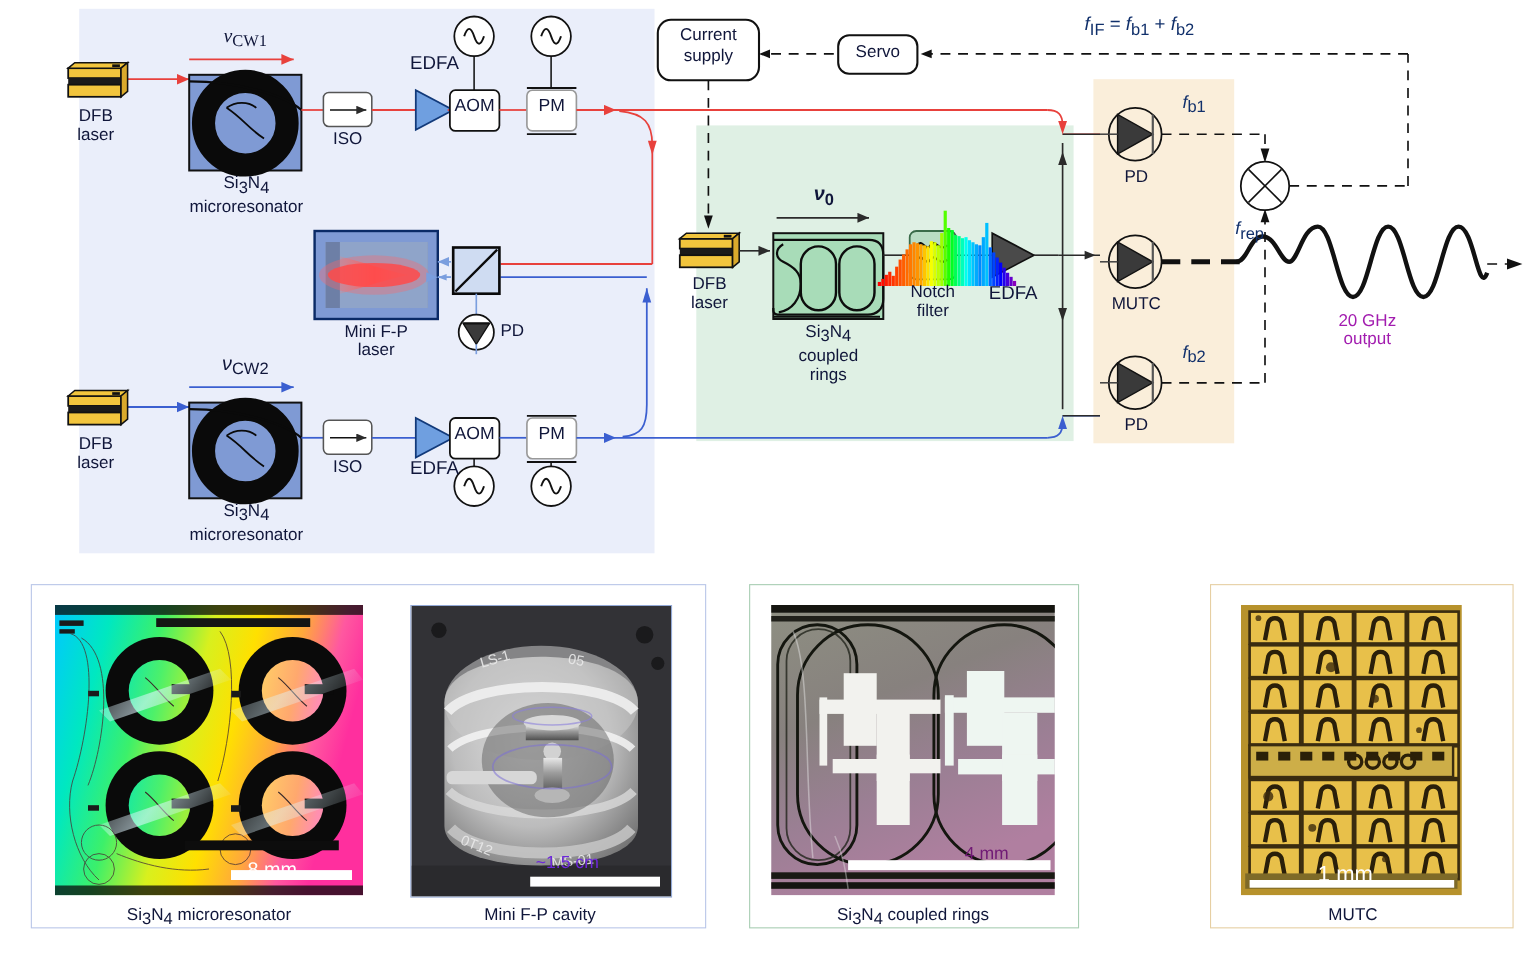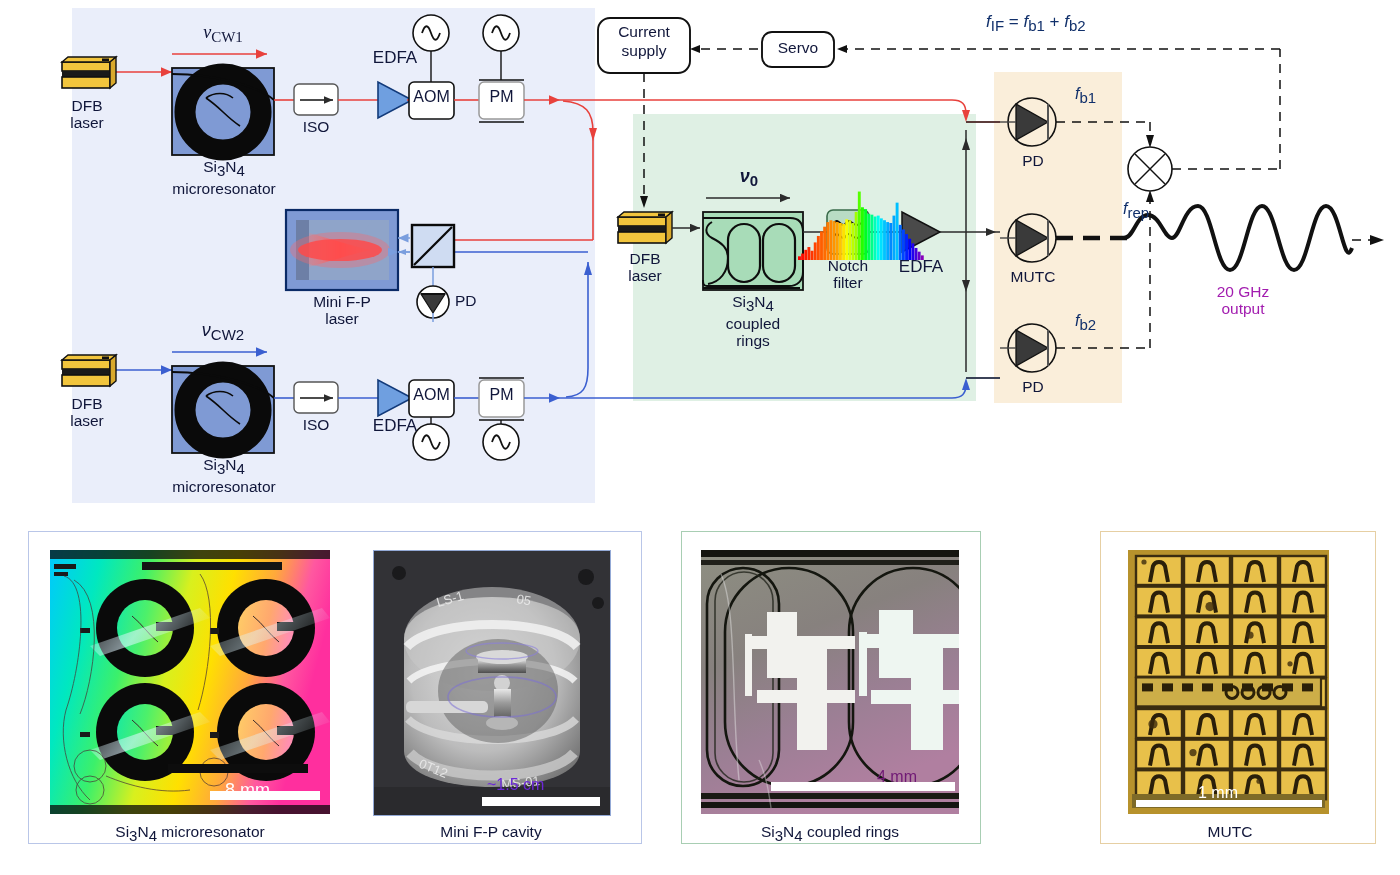--- a/index.html
+++ b/index.html
@@ -673,18 +673,18 @@
         <rect x="174" y="133.4" width="11" height="8" fill="#2b2008"></rect>
         <circle cx="104" cy="142.4" r="6" fill="none" stroke="#2b2008" stroke-width="3"></circle>
         <circle cx="120" cy="142.4" r="6" fill="none" stroke="#2b2008" stroke-width="3"></circle>
         <circle cx="136" cy="142.4" r="6" fill="none" stroke="#2b2008" stroke-width="3"></circle>
         <circle cx="152" cy="142.4" r="6" fill="none" stroke="#2b2008" stroke-width="3"></circle>
       </g>
   <rect x="4" y="244" width="193" height="14" fill="#7e6a28"></rect>
   <rect x="8" y="250" width="186" height="7" fill="#ffffff"></rect>
 </svg>
 </div>
-<div class="abs" style="left:1198px;top:784px;color:#fff;font-size:16px;">
+<div class="abs" style="left:1198px;top:784px;color:#fff;font-size:20px;">
   <span>1 mm</span>
 </div>
 <div class="abs caption" style="left:1128px;top:823px;width:204px;">
   <span>MUTC</span>
 </div>
 
 </body></html>

